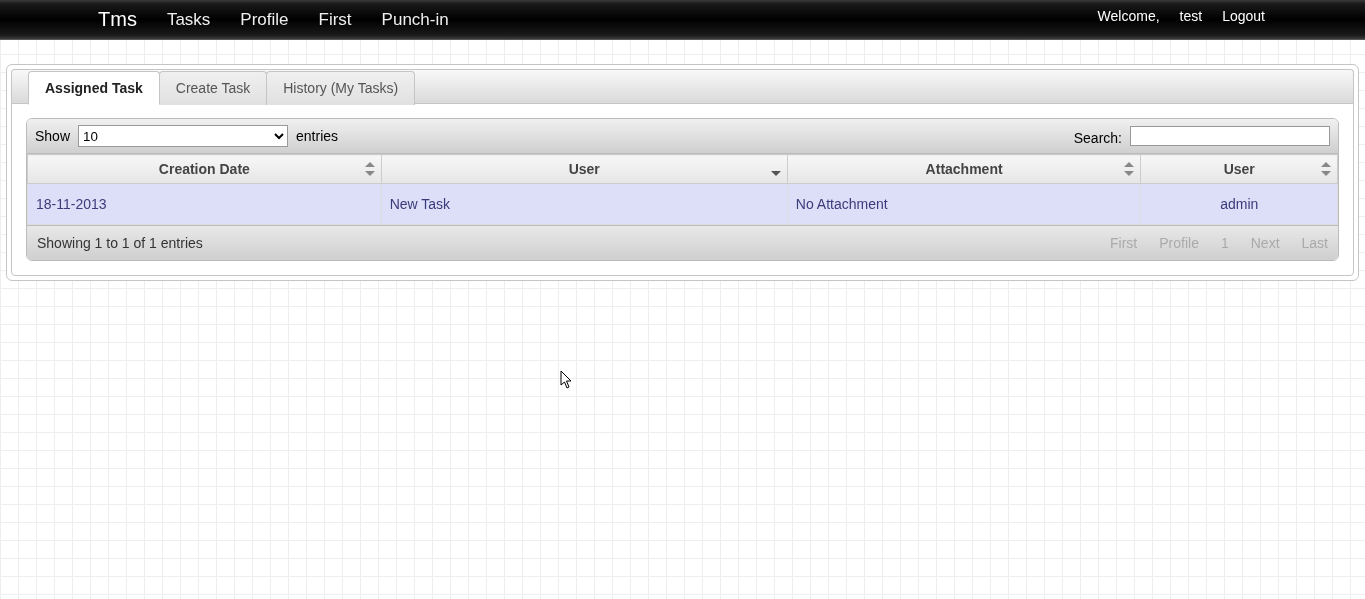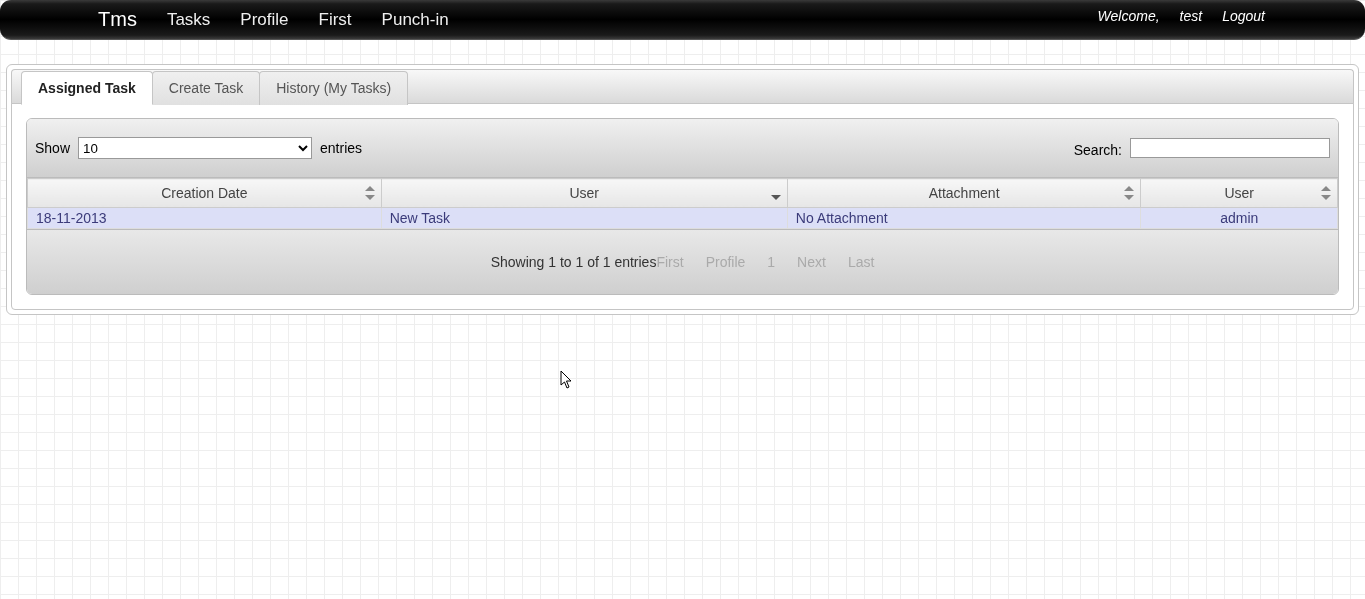--- a/index.html
+++ b/index.html
@@ -18,21 +18,20 @@
 
   .topbar {
     position: relative;
     height: 40px;
     background: linear-gradient(to bottom,
       #3a3a3a 0%, #1a1a1a 10%, #000000 50%, #1a1a1a 90%, #3a3a3a 100%);
     color: #fff;
     display: flex;
     align-items: center;
     border-bottom: 1px solid #555;
-    border-radius: 11px;
   }
   .brand {
     font-size: 20px;
     font-weight: 400;
     margin-left: 98px;
     margin-right: 30px;
     color: #fff;
   }
   .nav-link {
     color: #eee;
@@ -41,37 +40,36 @@
     cursor: pointer;
   }
   .right-nav {
     position: absolute;
     right: 100px;
     top: 0;
     height: 31px;
     display: flex;
     align-items: center;
     gap: 20px;
-    font-style: italic;
   }
 
   .tab-container {
     margin: 24px 6px 0 6px;
     border: 1px solid #c5c5c5;
     border-radius: 6px;
     background: #fff;
     padding: 4px;
   }
   .tab-header {
     display: flex;
     background: linear-gradient(to bottom, #f8f8f8, #d9d9d9);
     border-radius: 4px 4px 0 0;
     border: 1px solid #c5c5c5;
     border-bottom: none;
-    padding-left: 9px;
+    padding-left: 16px;
   }
   .tab {
     padding: 8px 16px;
     color: #555;
     border-right: 1px solid #c5c5c5;
     border-top: 1px solid #c5c5c5;
     border-left: 1px solid #c5c5c5;
     border-bottom: none;
     background: linear-gradient(to bottom, #f0f0f0, #e0e0e0);
     margin-left: -1px;
@@ -99,27 +97,27 @@
 
   .datatable-wrapper {
     border: 1px solid #bbb;
     border-radius: 6px;
     overflow: hidden;
   }
   .dt-top {
     display: flex;
     align-items: center;
     justify-content: space-between;
-    padding: 18px 8px;
+    padding: 6px 8px;
     background: linear-gradient(to bottom, #f0f0f0, #cfcfcf);
     border-bottom: 1px solid #bbb;
   }
   .dt-top-left { display: flex; align-items: center; gap: 8px; }
   .dt-top-left select {
-    width: 234px;
+    width: 210px;
     height: 22px;
     background: #fff;
     border: 1px solid #999;
   }
   .dt-top-right { display: flex; align-items: flex-end; gap: 8px; }
   .dt-top-right input {
     width: 200px;
     height: 20px;
     border: 1px solid #999;
     background: #fff;
@@ -129,27 +127,27 @@
   table.dt {
     width: 100%;
     border-collapse: collapse;
     table-layout: fixed;
   }
   table.dt th {
     background: linear-gradient(to bottom, #f7f7f7, #e6e6e6);
     border: 1px solid #ccc;
     padding: 6px 8px;
     color: #444;
-    font-weight: normal;
+    font-weight: bold;
     text-align: center;
     position: relative;
   }
   table.dt td {
     border: 1px solid #ddd;
-    padding: 2px 8px;
+    padding: 12px 8px;
     color: #444;
   }
   tr.row-highlight td {
     background: #dcdff7;
     color: #3b3b7a;
   }
 
   .sort-icon {
     position: absolute;
     right: 6px;
@@ -166,22 +164,22 @@
     border-right: 5px solid transparent;
   }
   .sort-icon::before { top: 0; border-bottom: 5px solid #888; }
   .sort-icon::after  { bottom: 0; border-top: 5px solid #888; }
   .sort-icon.desc::before { display: none; }
   .sort-icon.desc::after  { border-top-color: #555; }
 
   .dt-bottom {
     display: flex;
     align-items: center;
-    justify-content: center;
-    padding: 24px 10px;
+    justify-content: space-between;
+    padding: 9px 10px;
     background: linear-gradient(to bottom, #e8e8e8, #cfcfcf);
     border-top: 1px solid #bbb;
     color: #333;
   }
   .pager { display: flex; gap: 22px; color: #aaa; }
   .pager span { cursor: pointer; }
 
   .col-date { width: 27%; }
   .col-task { width: 31%; }
   .col-attach { width: 27%; }

